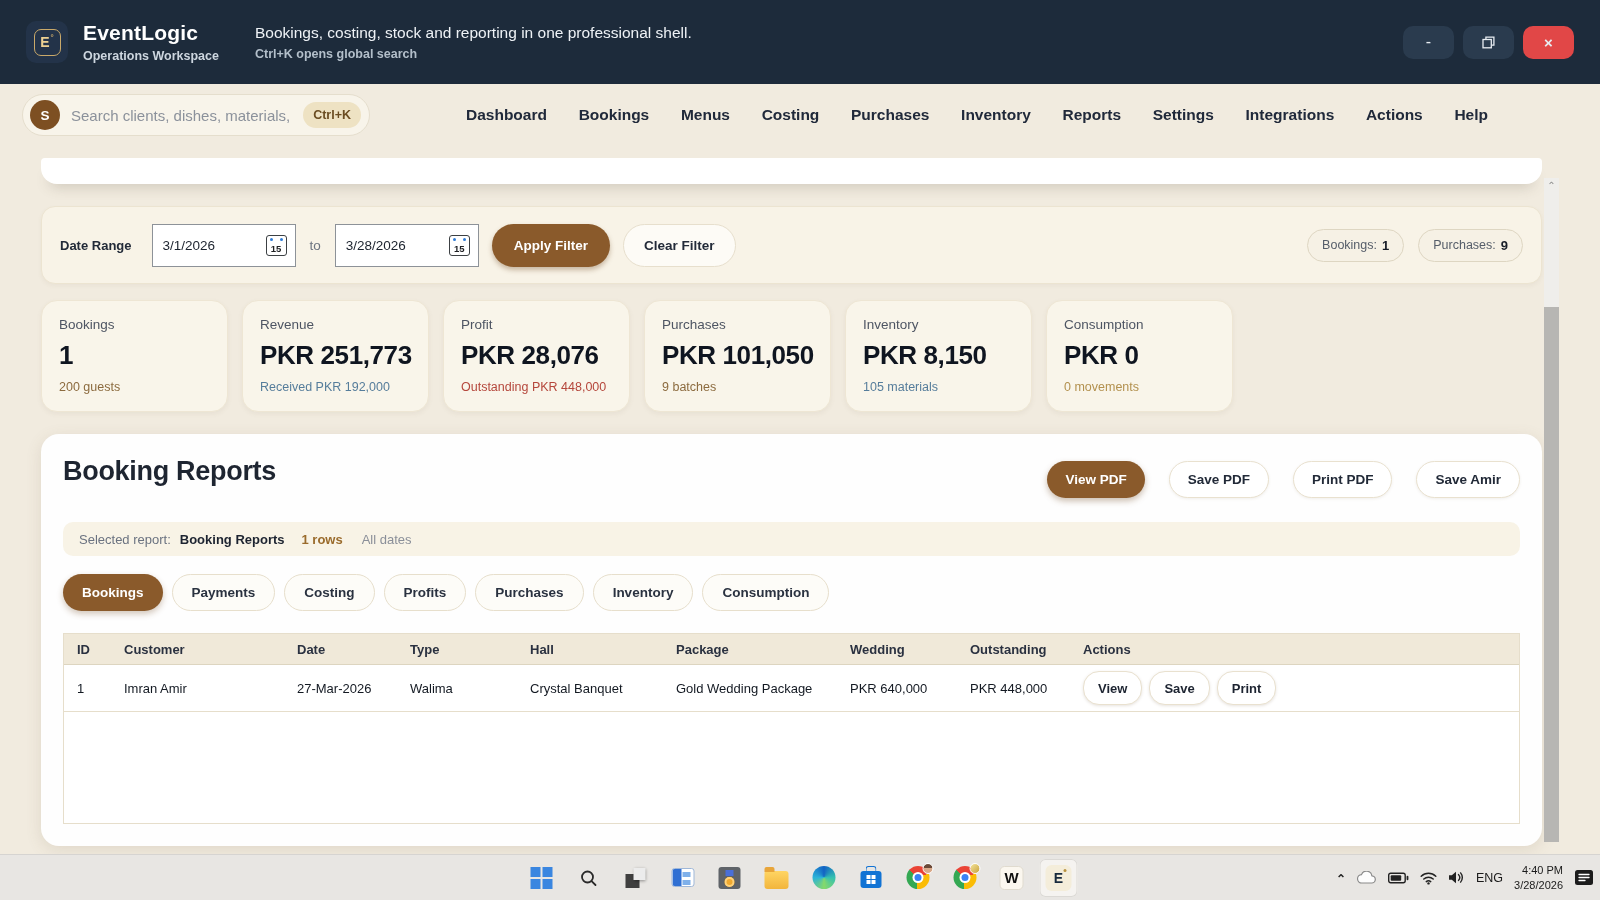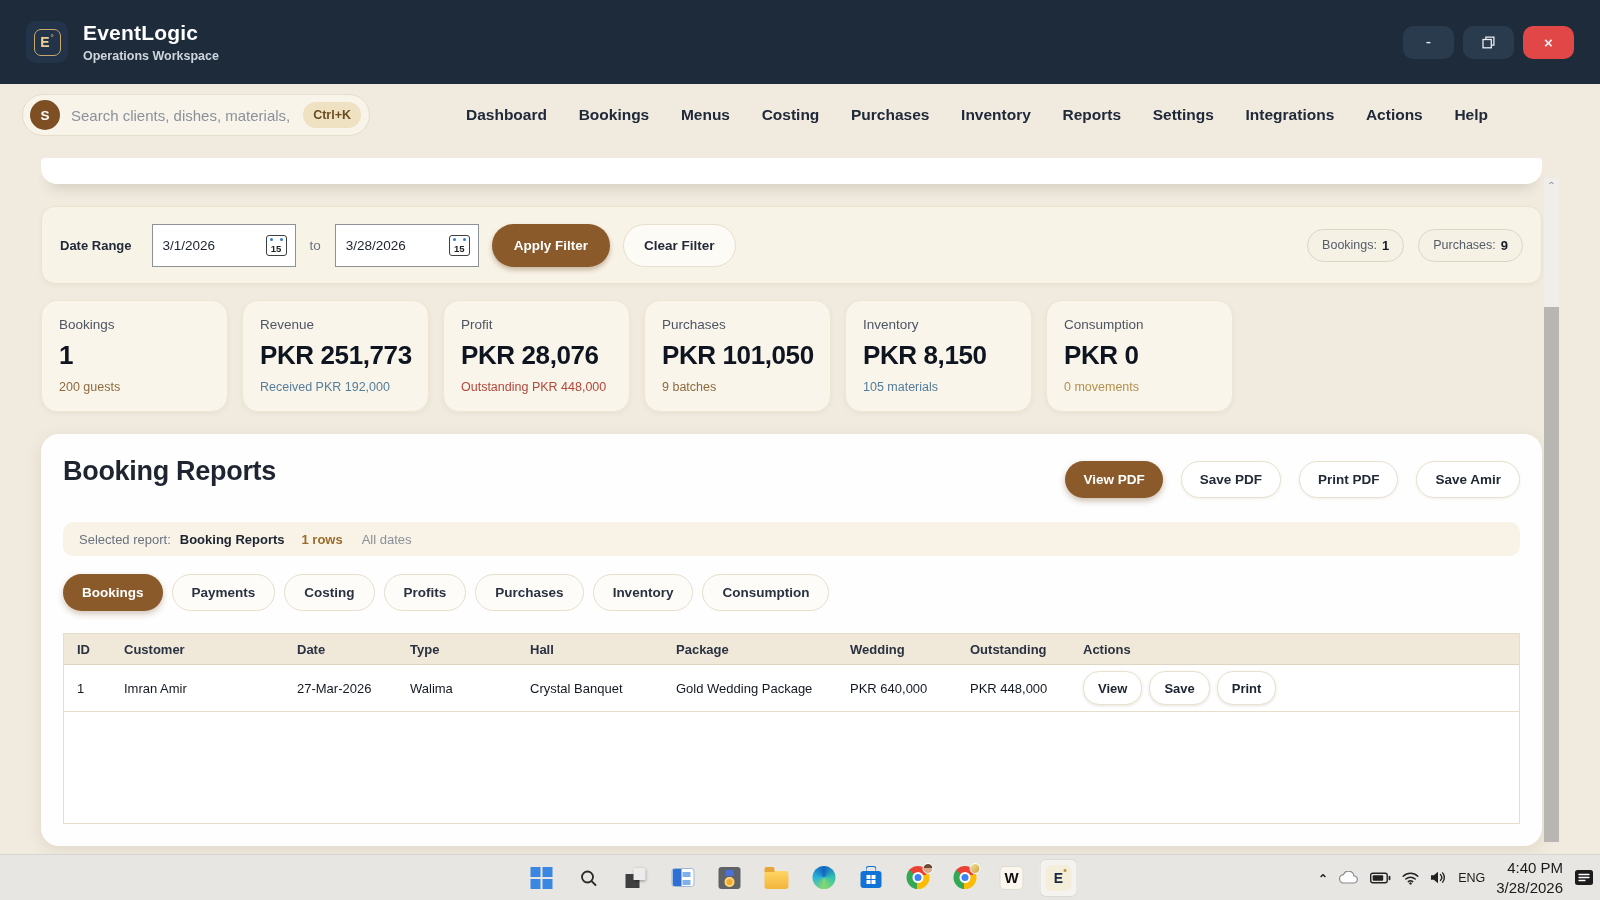--- a/index.html
+++ b/index.html
@@ -61,21 +61,21 @@
   .stat-sub{font-size:12.5px;margin-top:9px}
   .stat-sub[data-tone="brown"]{color:var(--sub-brown)}
   .stat-sub[data-tone="blue"]{color:var(--sub-blue)}
   .stat-sub[data-tone="red"]{color:var(--sub-red)}
   .stat-sub[data-tone="tan"]{color:var(--sub-tan)}
 
   .report-panel{margin-top:22px;flex:1;background:#fefefe;border-radius:18px;box-shadow:0 4px 16px rgba(120,100,70,.14);padding:22px;display:flex;flex-direction:column;min-height:0;margin-bottom:8px}
   .report-head{display:flex;align-items:flex-start}
   .report-title{font-size:27px;font-weight:bold;color:var(--text-dark);letter-spacing:-.3px}
   .report-sub{font-size:15px;color:var(--text-gray);margin-top:10px}
-  .report-actions{margin-left:auto;display:flex;gap:18px;margin-top:5px}
+  .report-actions{margin-left:auto;display:flex;gap:24px;margin-top:5px}
   .btn-pdf{height:37px;padding:0 18px;border-radius:19px;font-size:13.5px;font-weight:bold;background:#fff;border:1px solid #e9e1cf;color:#222a38;cursor:pointer;box-shadow:0 1px 3px rgba(120,100,70,.1)}
   .btn-pdf.active{background:var(--accent);color:#fff;border:none;box-shadow:0 3px 6px rgba(110,70,30,.35)}
   .selected-bar{margin-top:24px;height:34px;background:#f8f3e6;border-radius:10px;display:flex;align-items:center;padding:0 16px;font-size:13px;flex:none}
   .sel-prefix{color:#6a7280}
   .sel-name{color:#1c2330;font-weight:bold;margin-left:9px}
   .sel-rows{color:#9a6b2c;font-weight:bold;margin-left:17px}
   .sel-dates{color:#8a8f99;margin-left:19px}
   .report-tabs{margin-top:18px;display:flex;gap:9px;flex:none}
   .tab{height:37px;padding:0 19px;border-radius:19px;background:#fdfcf8;border:1px solid #e7dfcc;color:#2a3240;font-size:13.5px;font-weight:600;cursor:pointer}
   .tab.active{background:var(--accent);color:#fff;border:none;box-shadow:0 3px 6px rgba(110,70,30,.3)}
@@ -118,39 +118,43 @@
   .ic-chrome::before{content:"";position:absolute;inset:6px;background:#fff;border-radius:50%}
   .ic-chrome::after{content:"";position:absolute;inset:8px;background:#3b82f4;border-radius:50%}
   .badge{position:absolute;top:-3px;right:-4px;width:11px;height:11px;border-radius:50%;border:1px solid #fff;z-index:2}
   .badge.face{background:linear-gradient(#6b4a38 42%,#d8a98a 42%)}
   .badge.gold{background:linear-gradient(135deg,#f4e49a,#c9a23c)}
   .ic-w{width:24px;height:24px;background:#fbf7ef;border-radius:5px;border:1px solid #e0dbcf;display:flex;align-items:center;justify-content:center;font-weight:bold;font-size:15px;color:#111}
   .ic-e{width:26px;height:26px;background:#f4edda;border-radius:6px;display:flex;align-items:center;justify-content:center;color:#172a3d;font-weight:bold;font-size:14px;position:relative}
   .ic-e::after{content:"";position:absolute;top:4px;right:5px;width:3px;height:3px;border-radius:50%;background:#b8923f}
   .tray{position:absolute;right:6px;display:flex;align-items:center;gap:11px;height:100%}
   .tray-txt{font-size:12.5px;color:#1b1b1b}
-  .tray-clock{text-align:right;font-size:15px;color:#1b1b1b;line-height:1.3;cursor:pointer}
+  .tray-clock{text-align:right;font-size:11px;color:#1b1b1b;line-height:1.3;cursor:pointer}
   .tray svg{display:block}
   .chev{font-size:12px;color:#222;font-weight:bold;transform:translateY(1px);cursor:pointer}
 </style>
 </head>
 <body>
 
 <div class="screen">
 
   <header class="titlebar">
     <div class="logo">
       <div class="logo-box">
         <span>E</span>
           <span class="logo-sup">°</span>
       </div>
     </div>
     <div class="app-id">
       <div class="app-name">EventLogic</div>
       <div class="app-sub">Operations Workspace</div>
+    </div>
+    <div class="tagline-block">
+      <div class="tagline">Bookings, costing, stock and reporting in one professional shell.</div>
+      <div class="tagline-sub">Ctrl+K opens global search</div>
     </div>
     <div class="win-controls">
       <button class="win-btn">-</button>
       <button class="win-btn">
         <svg width="13" height="13" viewBox="0 0 13 13">
             <rect x="1" y="3.5" width="8.3" height="8.3" fill="none" stroke="#e8edf2" stroke-width="1.3"></rect>
             <path d="M3.9 3.5 v-2.3 h8 v8 h-2.3" fill="none" stroke="#e8edf2" stroke-width="1.3"></path>
           </svg>
       </button>
       <button class="win-btn close">×</button>

